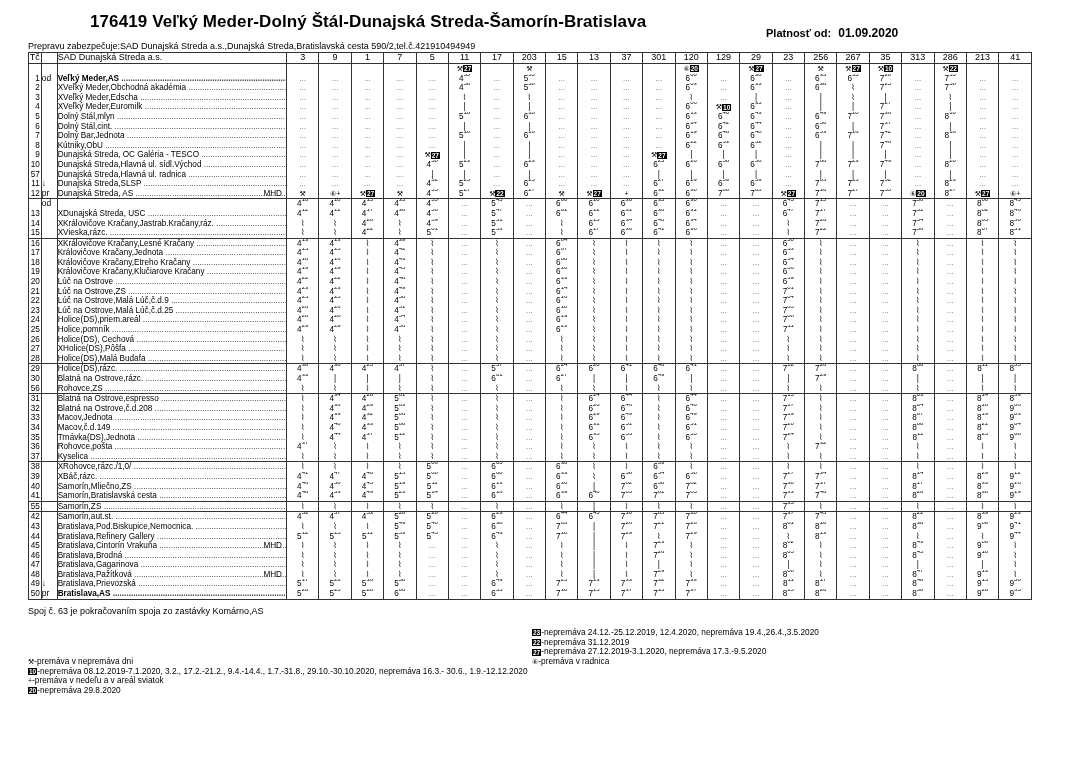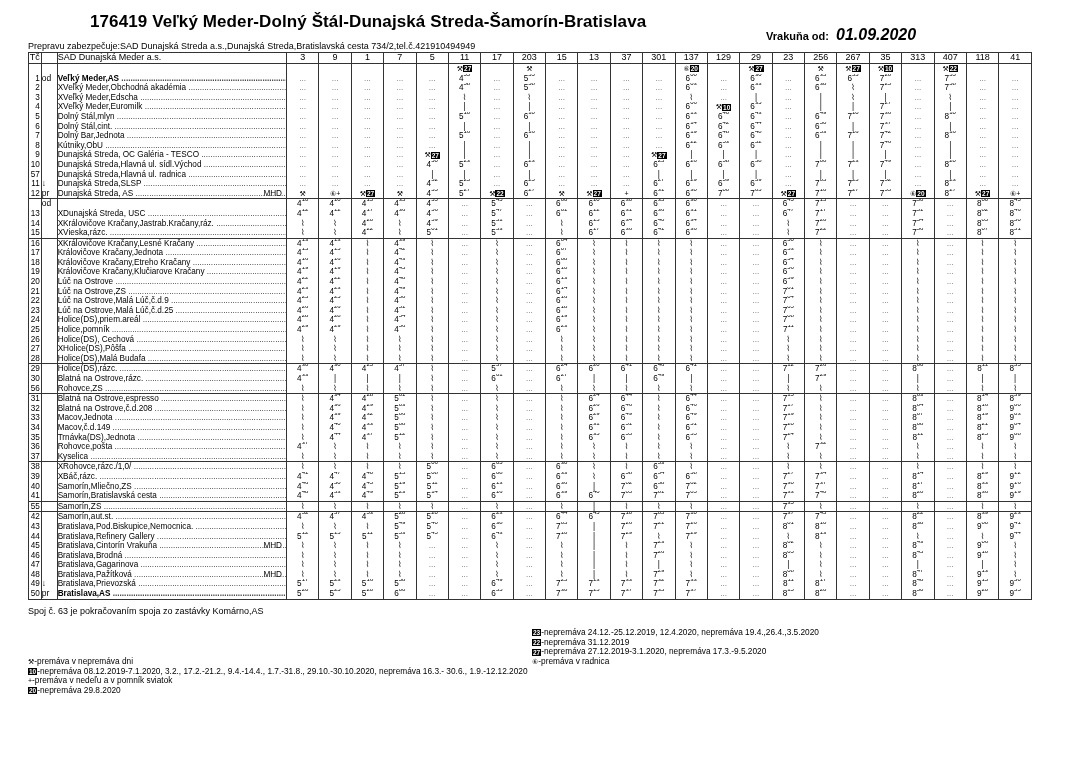--- a/index.html
+++ b/index.html
@@ -1,19 +1,19 @@
 <!DOCTYPE html>
 <html><head>
 <meta charset="utf-8">
 <style>
   html,body{margin:0;padding:0;background:#fff;}
   body{width:1080px;height:763px;position:relative;font-family:"Liberation Sans",sans-serif;color:#000;overflow:hidden;}
   .title{position:absolute;left:90px;top:12px;font-size:17px;font-weight:bold;letter-spacing:0.1px;}
   .validity{position:absolute;left:766px;top:26px;font-size:11px;font-weight:bold;}
-  .validity .date{font-size:16px;margin-left:4px;font-style:italic;}
+  .validity .date{font-size:12px;margin-left:4px;}
   .operator{position:absolute;left:28px;top:41px;font-size:9px;}
   table.tt{position:absolute;left:28px;top:52px;border-collapse:collapse;font-size:8.2px;line-height:9.6px;table-layout:fixed;width:1004px;}
   table.tt td, table.tt th{padding:0;border-left:1px solid #333;border-right:1px solid #333;white-space:nowrap;overflow:hidden;}
   table.tt th{border:1px solid #333;font-weight:normal;font-size:9px;height:10px;}
   .c-no{width:10px;text-align:right;padding-right:1px !important;border-right:1px solid #333;}
   .c-od{width:14px;font-size:8.5px;}
   .c-st{width:215px;text-align:left;}
   .c-t{width:29.5px;text-align:center;}
   .st-name{display:block;overflow:hidden;white-space:nowrap;}
   .st-name .dots{color:#444;}
@@ -27,53 +27,53 @@
   .badge{display:inline-block;background:#000;color:#fff;font-size:6.5px;font-weight:bold;line-height:7px;padding:0 1px;vertical-align:middle;}
   .legend-l{position:absolute;left:28px;top:657px;font-size:8.3px;line-height:9.6px;width:500px;}
   .legend-r{position:absolute;left:532px;top:628px;font-size:8.3px;line-height:9.6px;width:480px;}
   .spoj{position:absolute;left:28px;top:606px;font-size:9px;}
 </style>
 </head>
 <body>
 
 <div class="title">176419  Veľký Meder-Dolný Štál-Dunajská Streda-Šamorín-Bratislava</div>
 <div class="validity">
-  <span>Vrakuňa od:</span>
+  <span>Platnosť od:</span>
   <span class="date">01.09.2020</span>
 </div>
-<div class="operator">Prepravu zabezpečuje:SAD Dunajská Streda a.s.,Dunajská Streda,Bratislavská cesta 734/2,tel.č.421910494949</div>
+<div class="operator">Prepravu zabezpečuje:SAD Dunajská Streda a.s.,Dunajská Streda,Bratislavská cesta 590/2,tel.č.421910494949</div>
 
 <table class="tt">
   <thead>
     <tr>
       <th class="c-no">Tč</th>
       <th class="c-od"></th>
-      <th class="c-st">SAD Dunajská Meder a.s.</th>
+      <th class="c-st">SAD Dunajská Streda a.s.</th>
     <th class="c-t">3</th>
         <th class="c-t">9</th>
         <th class="c-t">1</th>
         <th class="c-t">7</th>
         <th class="c-t">5</th>
         <th class="c-t">11</th>
         <th class="c-t">17</th>
         <th class="c-t">203</th>
         <th class="c-t">15</th>
         <th class="c-t">13</th>
         <th class="c-t">37</th>
         <th class="c-t">301</th>
-        <th class="c-t">137</th>
+        <th class="c-t">120</th>
         <th class="c-t">129</th>
         <th class="c-t">29</th>
         <th class="c-t">23</th>
         <th class="c-t">256</th>
         <th class="c-t">267</th>
         <th class="c-t">35</th>
         <th class="c-t">313</th>
-        <th class="c-t">407</th>
-        <th class="c-t">118</th>
+        <th class="c-t">286</th>
+        <th class="c-t">213</th>
         <th class="c-t">41</th>
       </tr>
   </thead>
   <tbody id="tbody">
       <tr>
         <td class="c-no"></td>
         <td class="c-od"></td>
         <td class="c-st"></td>
         <td class="c-t"></td>
         <td class="c-t"></td>
@@ -1717,21 +1717,21 @@
         <td class="c-t">9<sup>20</sup></td>
         <td class="c-t">9<sup>55</sup></td>
       </tr>
     </tbody>
 </table>
 
 <div class="spoj">Spoj č. 63 je pokračovaním spoja zo zastávky Komárno,AS</div>
 <div class="legend-l" id="legend-l">
     <div><span class="sym">⚒</span><span>-premáva v nepremáva dni</span></div>
     <div><span class="badge">10</span><span>-nepremáva 08.12.2019-7.1.2020, 3.2., 17.2.-21.2., 9.4.-14.4., 1.7.-31.8., 29.10.-30.10.2020, nepremáva 16.3.- 30.6., 1.9.-12.12.2020</span></div>
-    <div><span class="sym">+</span><span>-premáva v nedeľu a v pomník sviatok</span></div>
+    <div><span class="sym">+</span><span>-premáva v nedeľu a v areál sviatok</span></div>
     <div><span class="badge">20</span><span>-nepremáva 29.8.2020</span></div>
   </div>
 <div class="legend-r" id="legend-r">
     <div><span class="badge">23</span><span>-nepremáva 24.12.-25.12.2019, 12.4.2020, nepremáva 19.4.,26.4.,3.5.2020</span></div>
     <div><span class="badge">22</span><span>-nepremáva 31.12.2019</span></div>
     <div><span class="badge">27</span><span>-nepremáva 27.12.2019-3.1.2020, nepremáva 17.3.-9.5.2020</span></div>
     <div><span class="sym">⑥</span><span>-premáva v radnica</span></div>
   </div>
 
 </body></html>

